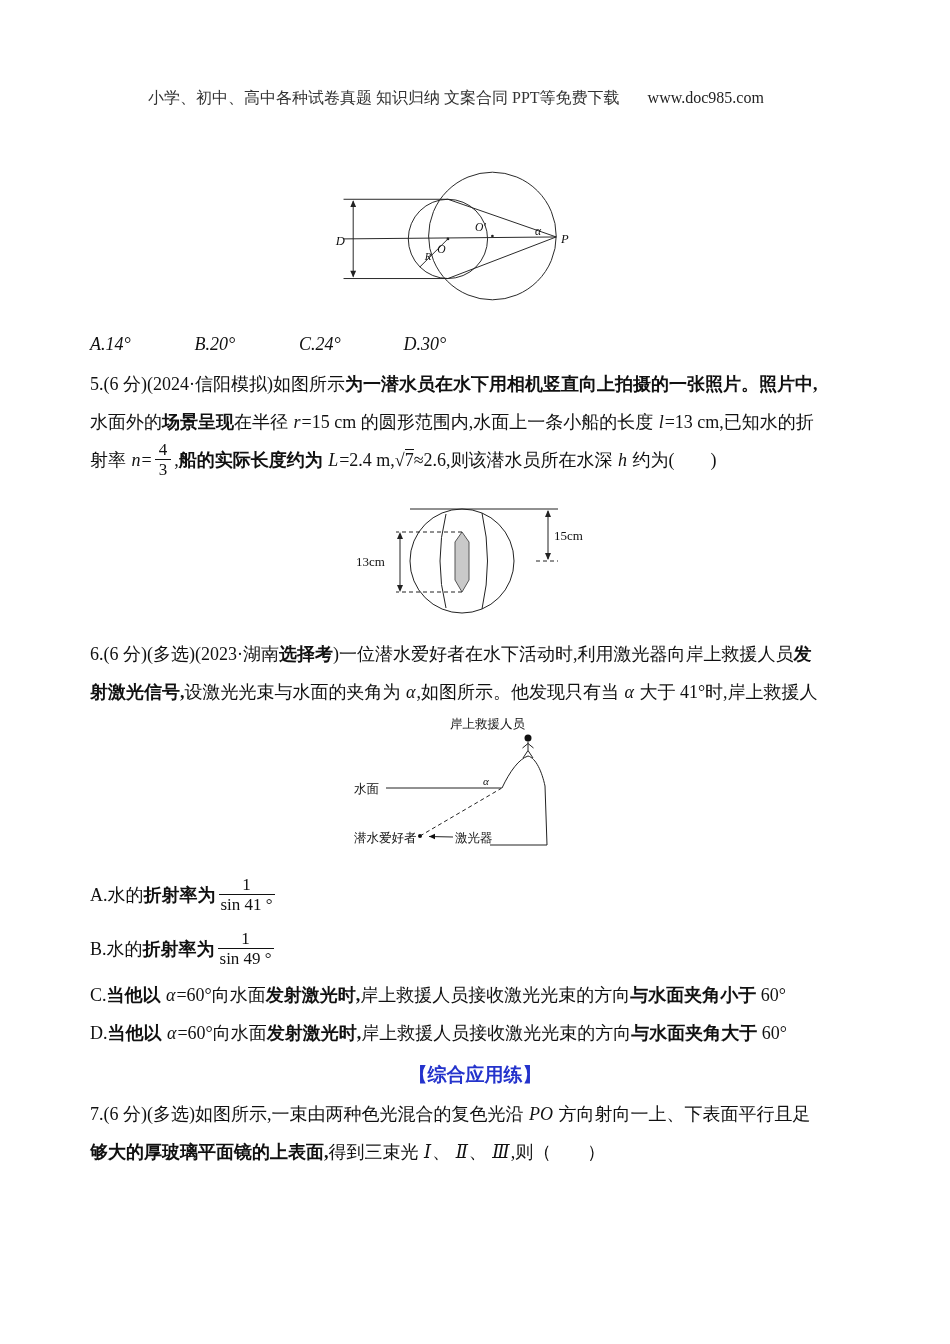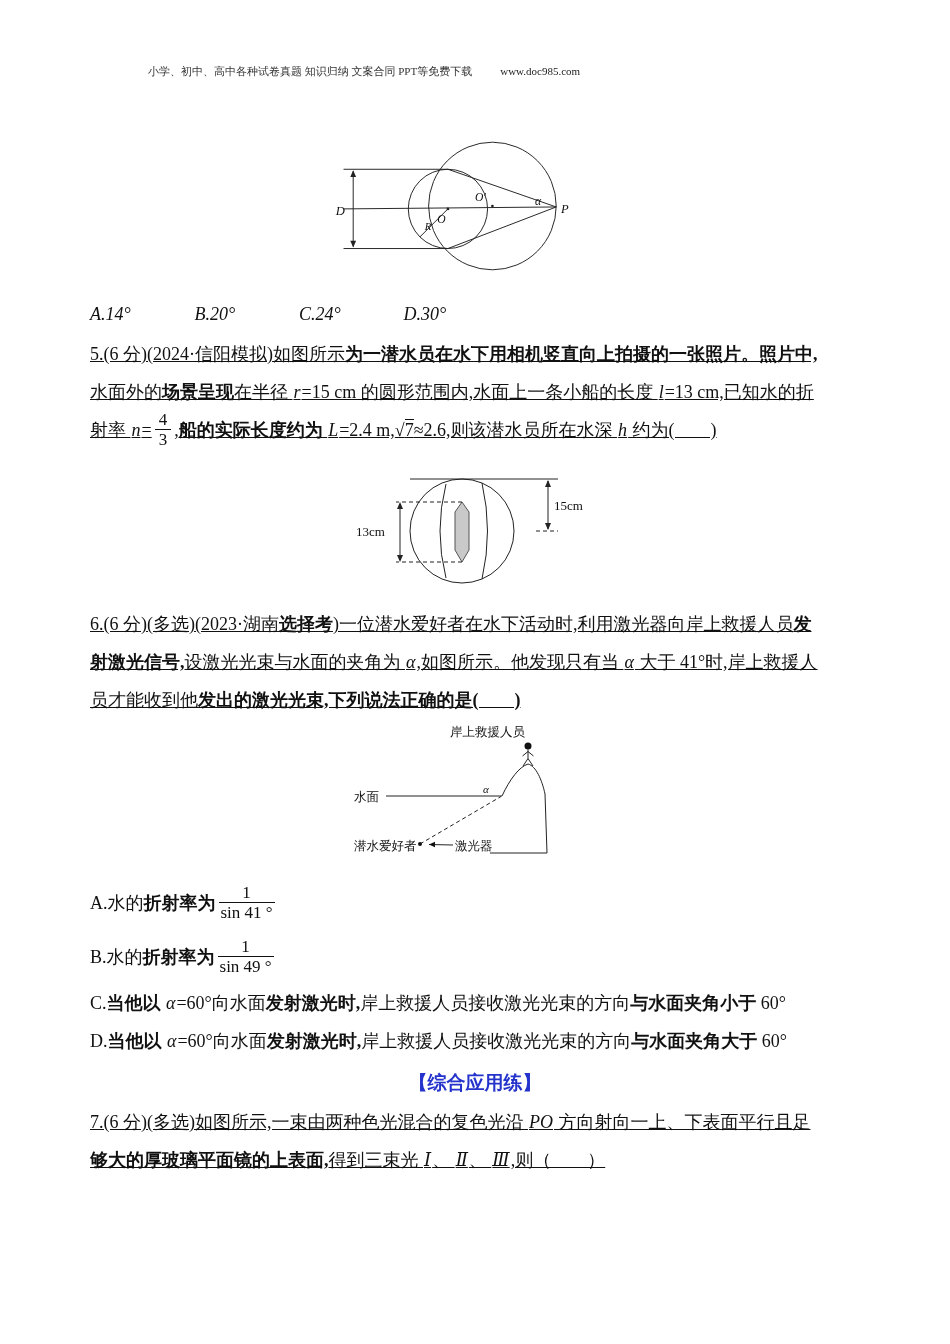--- a/index.html
+++ b/index.html
@@ -2,31 +2,31 @@
 <html style="--accent: #2433cc;"><head>
 <meta charset="utf-8">
 <style>
   :root{ --accent:#2433cc; }
   html,body{margin:0;padding:0;}
   body{
     width:950px;height:1344px;background:#ffffff;color:#111;
     font-family:"Liberation Serif","DejaVu Serif",serif;
     overflow:hidden;
   }
-  .header{margin:64px 0 0 148px;font-size:11px;color:#333;}
+  .header{margin:88px 0 0 148px;font-size:16px;color:#333;}
   .header .header-link{margin-left:28px;color:#222;text-decoration:none;}
   .figwrap{text-align:center;}
   .fig1{margin-top:48px;}
   .fig2{margin-top:14px;}
   .fig3{margin-top:6px;}
   .opt-row{margin-left:90px;font-size:18px;line-height:26px;font-style:italic;}
   .q4opts{margin-top:16px;}
   .q5opts{margin-top:10px;}
   .opt{display:inline-block;width:100px;}
-  .para{margin:0 86px 0 90px;font-size:18px;line-height:38px;text-decoration:underline;}
+  .para{margin:0 86px 0 90px;font-size:18px;line-height:38px;}
   .q5{margin-top:8px;}
   .q6{margin-top:4px;}
   .q7{margin-top:2px;}
   .line{white-space:nowrap;}
   .optline{margin:2px 86px 0 90px;font-size:18px;line-height:36px;white-space:nowrap;}
   .optfrac{line-height:52px;}
   span.b{font-weight:700;}
   span.i{font-style:italic;padding:0 1px;}
   .frac{display:inline-flex;flex-direction:column;text-align:center;vertical-align:middle;
         line-height:1.15;font-size:17px;margin:0 3px;transform:translateY(-2px);}
@@ -115,21 +115,20 @@
       </g>
       <text x="6" y="70" font-size="13">13cm</text>
       <text x="204" y="44" font-size="13">15cm</text>
     </svg>
   </div>
 
 
   <div class="para q6">
     <div class="line"><span>6.(6 分)(多选)(2023·湖南</span><span class="b">选择考</span><span>)一位潜水爱好者在水下活动时,利用激光器向岸上救援人员</span><span class="b">发</span></div>
     <div class="line"><span class="b">射激光信号,</span><span>设激光光束与水面的夹角为 </span><span class="i">α</span><span>,如图所示。他发现只有当 </span><span class="i">α</span><span> 大于 41°时,岸上救援人</span></div>
-    <div class="line"><span>员才能收到他</span><span class="b">发出的激光光束,下列</span><span class="b">说法正确的是(　　)</span></div>
   </div>
 
   <div class="figwrap fig3">
     <svg width="250" height="150" viewBox="0 0 250 150">
       <g fill="none" stroke="#222" stroke-width="1">
         <line x1="36" y1="71" x2="152" y2="71"></line>
         <path d="M152,71 C160,54 169,42 178,39 C186,41 192,55 195,69 L197,128 L140,128"></path>
         <line x1="70" y1="119" x2="151" y2="71.5" stroke-dasharray="4 3"></line>
         <line x1="178" y1="24.5" x2="178" y2="33.5"></line>
         <line x1="178" y1="33.5" x2="173" y2="41"></line>

